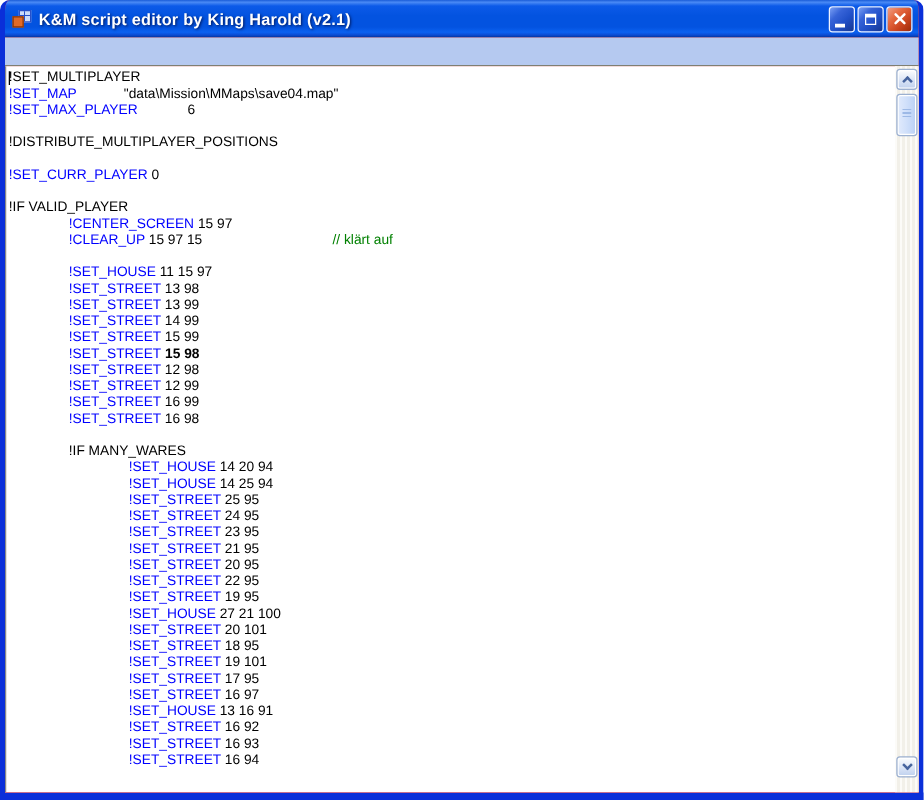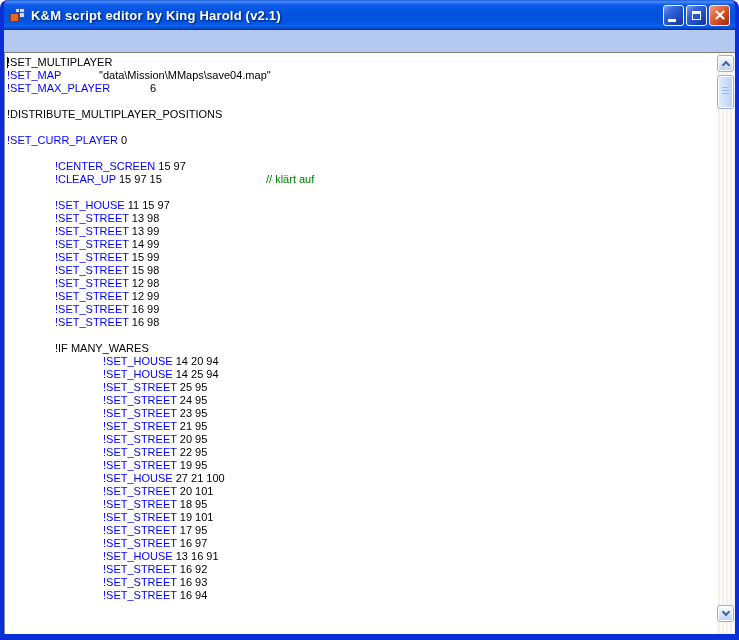--- a/index.html
+++ b/index.html
@@ -102,29 +102,30 @@
   <div class="editor-wrap">
     <div class="code">
         <div class="code-line"><span style="color: rgb(0, 0, 0);">!SET_MULTIPLAYER</span><span class="caret" style="left: 0px;"></span></div>
         <div class="code-line"><span style="color: rgb(0, 0, 255);">!SET_MAP</span><span class="abs" style="color: rgb(0, 0, 0); left: 92px;">"data\Mission\MMaps\save04.map"</span></div>
         <div class="code-line"><span style="color: rgb(0, 0, 255);">!SET_MAX_PLAYER</span><span class="abs" style="color: rgb(0, 0, 0); left: 143px;">6</span></div>
         <div class="code-line"></div>
         <div class="code-line"><span style="color: rgb(0, 0, 0);">!DISTRIBUTE_MULTIPLAYER_POSITIONS</span></div>
         <div class="code-line"></div>
         <div class="code-line"><span style="color: rgb(0, 0, 255);">!SET_CURR_PLAYER</span><span style="color: rgb(0, 0, 0);"> 0</span></div>
         <div class="code-line"></div>
+        <div class="code-line"><span style="color: rgb(0, 0, 0);">!IF VALID_PLAYER</span></div>
         <div class="code-line ind1"><span style="color: rgb(0, 0, 255);">!CENTER_SCREEN</span><span style="color: rgb(0, 0, 0);"> 15 97</span></div>
         <div class="code-line ind1"><span style="color: rgb(0, 0, 255);">!CLEAR_UP</span><span style="color: rgb(0, 0, 0);"> 15 97 15</span><span class="abs" style="color: rgb(0, 128, 0); left: 259px;">// klärt auf</span></div>
         <div class="code-line"></div>
         <div class="code-line ind1"><span style="color: rgb(0, 0, 255);">!SET_HOUSE</span><span style="color: rgb(0, 0, 0);"> 11 15 97</span></div>
         <div class="code-line ind1"><span style="color: rgb(0, 0, 255);">!SET_STREET</span><span style="color: rgb(0, 0, 0);"> 13 98</span></div>
         <div class="code-line ind1"><span style="color: rgb(0, 0, 255);">!SET_STREET</span><span style="color: rgb(0, 0, 0);"> 13 99</span></div>
         <div class="code-line ind1"><span style="color: rgb(0, 0, 255);">!SET_STREET</span><span style="color: rgb(0, 0, 0);"> 14 99</span></div>
         <div class="code-line ind1"><span style="color: rgb(0, 0, 255);">!SET_STREET</span><span style="color: rgb(0, 0, 0);"> 15 99</span></div>
-        <div class="code-line ind1"><span style="color: rgb(0, 0, 255);">!SET_STREET</span><span style="color: rgb(0, 0, 0);"> 15 98</span></div>
+        <div class="code-line ind1"><span style="color: rgb(0, 0, 255);">!SET_STREET</span><span style="color: rgb(0, 0, 0); font-weight: bold;"> 15 98</span></div>
         <div class="code-line ind1"><span style="color: rgb(0, 0, 255);">!SET_STREET</span><span style="color: rgb(0, 0, 0);"> 12 98</span></div>
         <div class="code-line ind1"><span style="color: rgb(0, 0, 255);">!SET_STREET</span><span style="color: rgb(0, 0, 0);"> 12 99</span></div>
         <div class="code-line ind1"><span style="color: rgb(0, 0, 255);">!SET_STREET</span><span style="color: rgb(0, 0, 0);"> 16 99</span></div>
         <div class="code-line ind1"><span style="color: rgb(0, 0, 255);">!SET_STREET</span><span style="color: rgb(0, 0, 0);"> 16 98</span></div>
         <div class="code-line"></div>
         <div class="code-line ind1"><span style="color: rgb(0, 0, 0);">!IF MANY_WARES</span></div>
         <div class="code-line ind2"><span style="color: rgb(0, 0, 255);">!SET_HOUSE</span><span style="color: rgb(0, 0, 0);"> 14 20 94</span></div>
         <div class="code-line ind2"><span style="color: rgb(0, 0, 255);">!SET_HOUSE</span><span style="color: rgb(0, 0, 0);"> 14 25 94</span></div>
         <div class="code-line ind2"><span style="color: rgb(0, 0, 255);">!SET_STREET</span><span style="color: rgb(0, 0, 0);"> 25 95</span></div>
         <div class="code-line ind2"><span style="color: rgb(0, 0, 255);">!SET_STREET</span><span style="color: rgb(0, 0, 0);"> 24 95</span></div>

